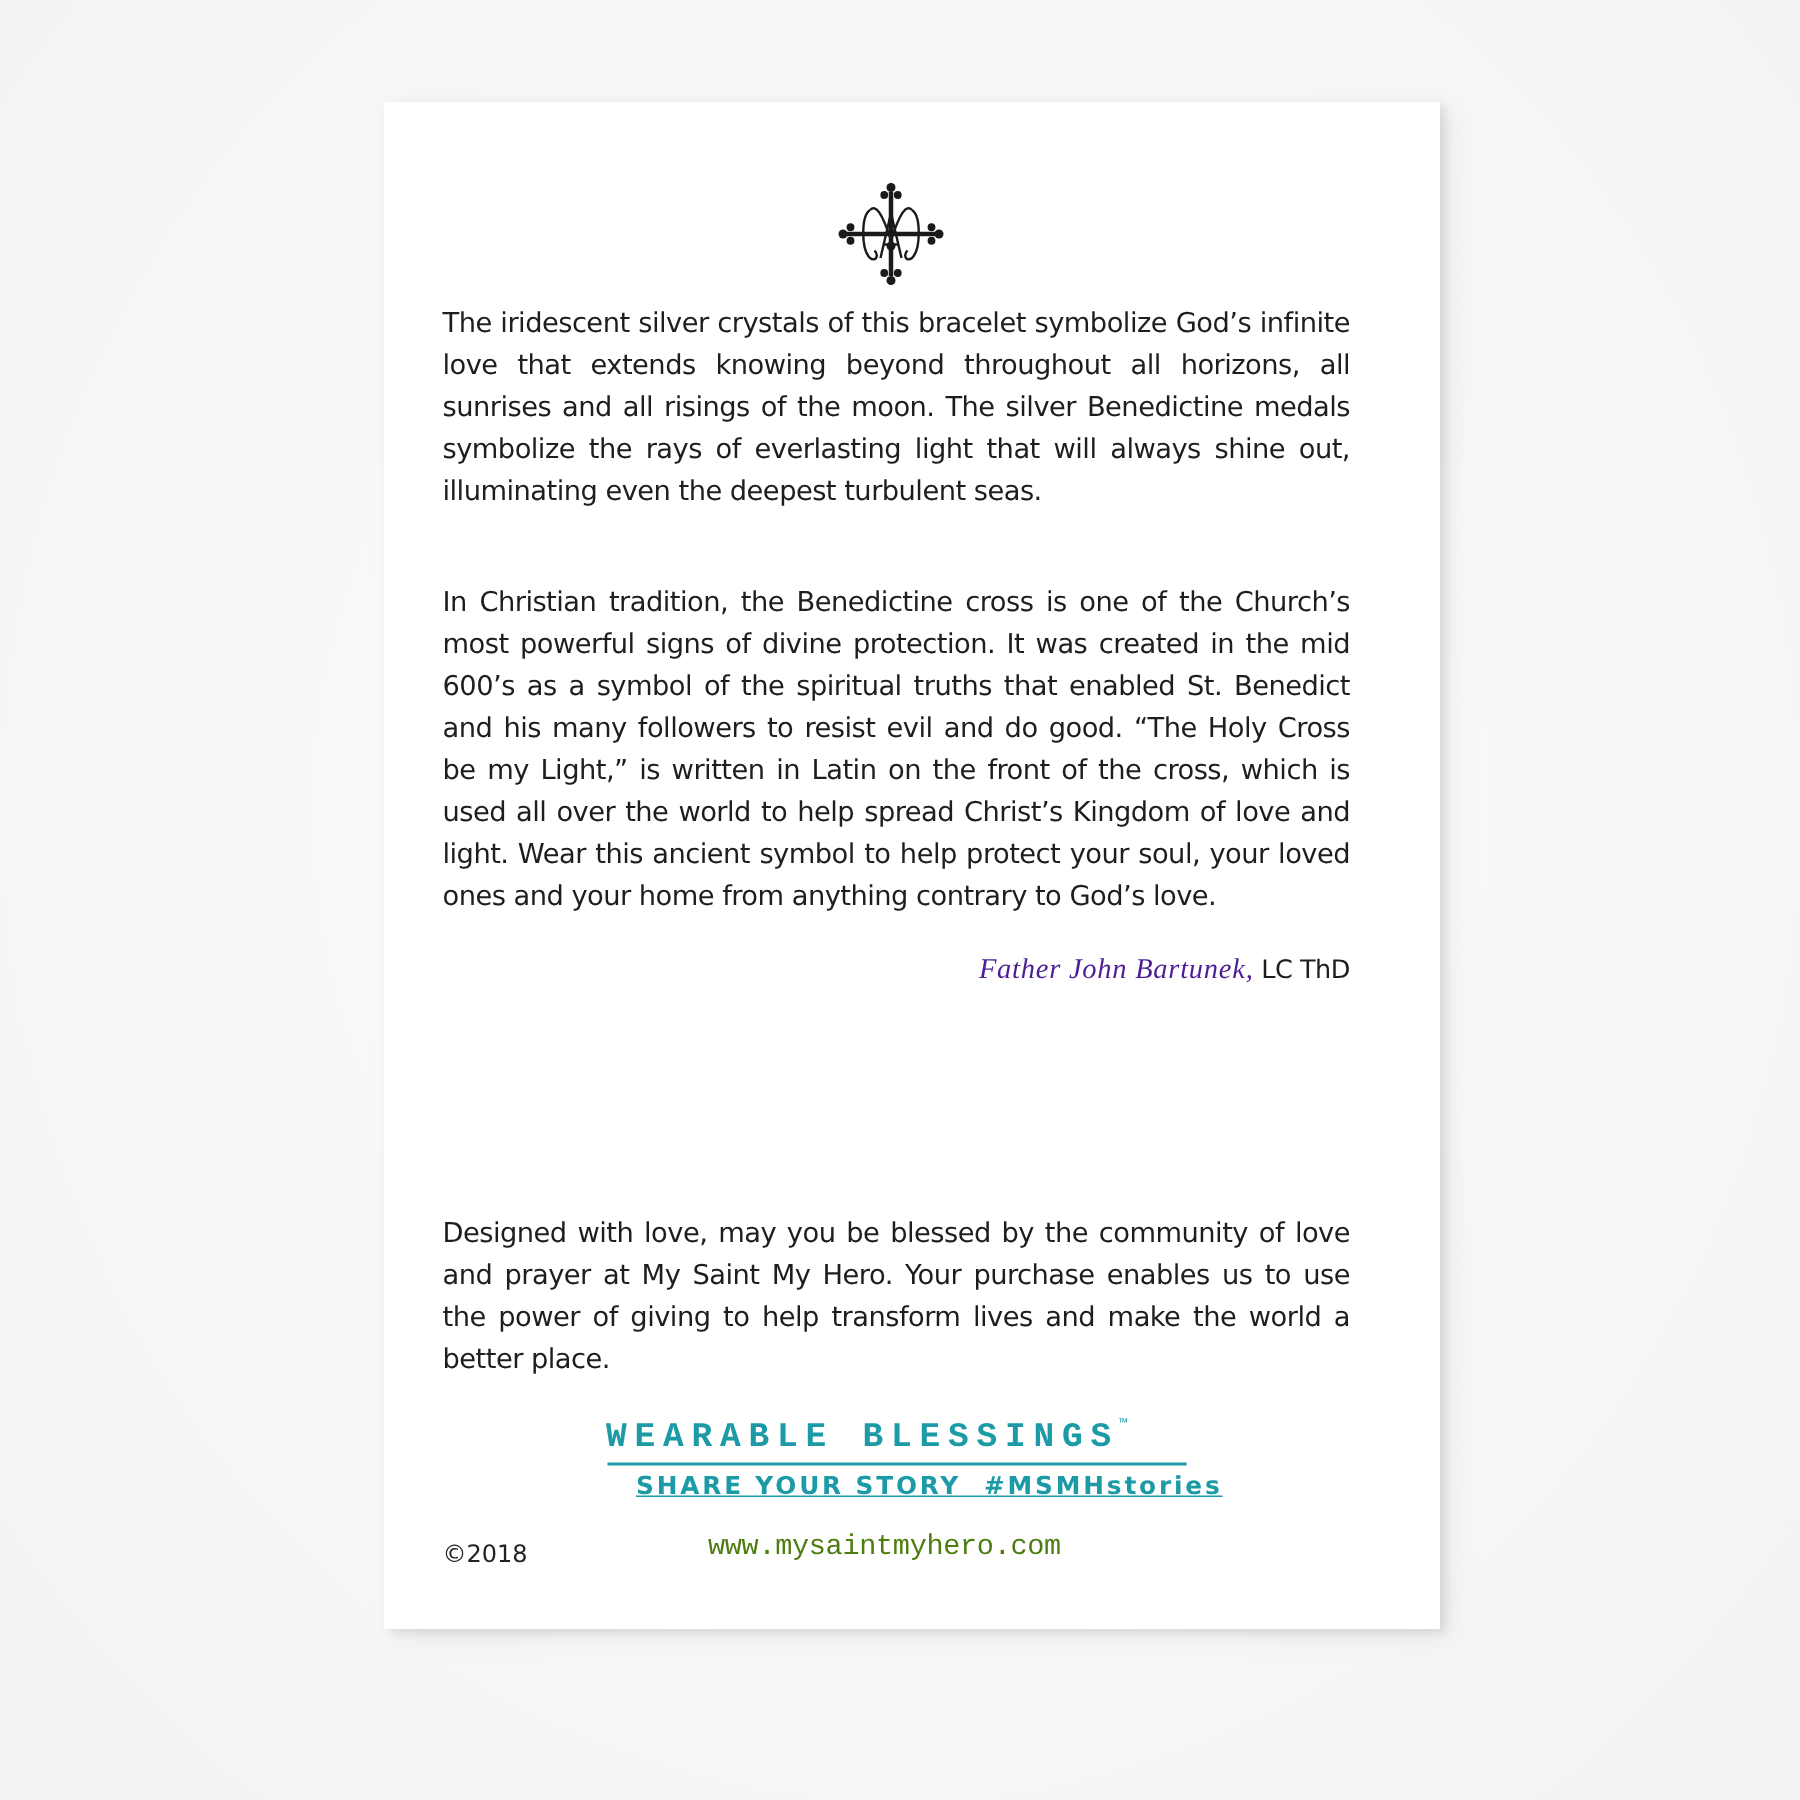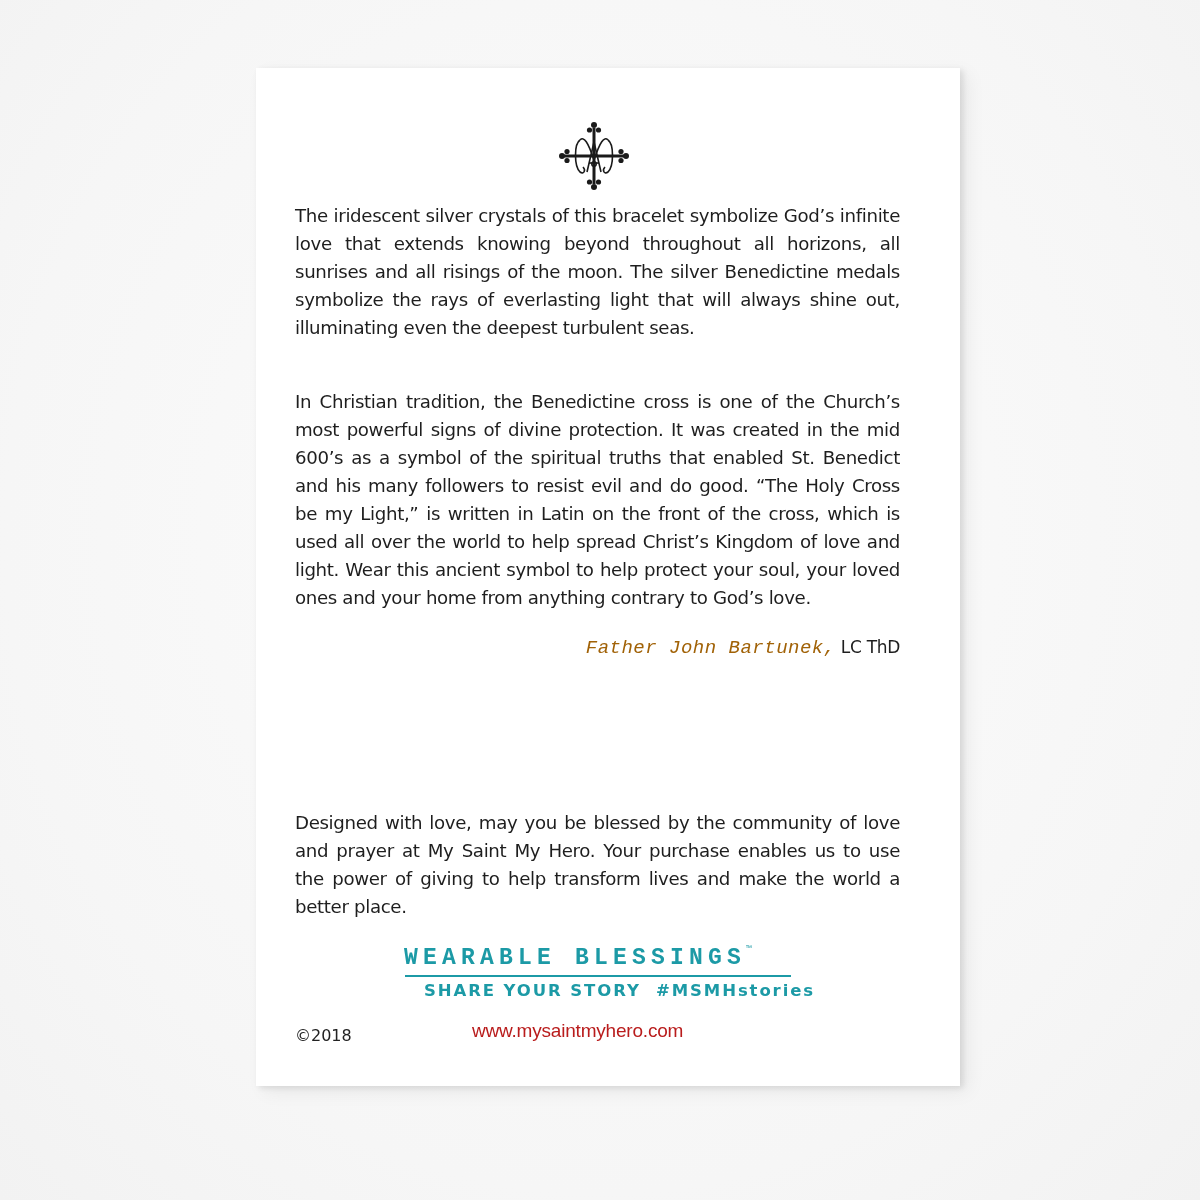--- a/index.html
+++ b/index.html
@@ -58,25 +58,25 @@
       text-align: right;
       color: #1e1e1e;
     }
     .sig-line {
       font-size: 17px;
       line-height: 26px;
       font-family: "DejaVu Sans", sans-serif;
       letter-spacing: -0.3px;
     }
     .sig-name {
-      font-family: Liberation Mono, monospace;
+      font-family: Liberation Serif, serif;
       font-style: italic;
       font-size: 19px;
       letter-spacing: 0.5px;
-      color: #a16207;
+      color: #4c1d95;
     }
     .sig-site {
       font-family: "DejaVu Sans", sans-serif;
       font-size: 17px;
       line-height: 24px;
       letter-spacing: -0.3px;
     }
     .brand {
       position: absolute;
       left: 404px;
@@ -120,23 +120,23 @@
       left: 295px;
       top: 1026px;
       font-family: "DejaVu Sans", sans-serif;
       font-size: 16px;
       color: #222;
     }
     .website {
       position: absolute;
       left: 472px;
       top: 1020px;
-      font-family: Liberation Sans, sans-serif;
+      font-family: Liberation Mono, monospace;
       font-size: 19px;
-      color: #b91c1c;
+      color: #4d7c0f;
       letter-spacing: -0.2px;
     }
   </style>
 </head>
 <body>
 
 <div class="backdrop"></div>
 
 <div class="card"></div>
 
@@ -183,18 +183,18 @@
   <div class="sig-line">
     <span class="sig-name">Father John Bartunek,</span><span> LC ThD</span>
   </div>
 </div>
 
 <div class="body-text p3">Designed with love, may you be blessed by the community of love and prayer at My Saint My Hero. Your purchase enables us to use the power of giving to help transform lives and make the world a better place.</div>
 
 <div class="brand">
   <div class="brand-title"><span>WEARABLE BLESSINGS</span><span class="tm">™</span></div>
   <div class="brand-rule"></div>
-  <div class="brand-sub" style="white-space: pre;">SHARE YOUR STORY  #MSMHstories</div>
+  <div class="brand-sub" style="white-space: pre; text-decoration: underline;">SHARE YOUR STORY  #MSMHstories</div>
 </div>
 
 <div class="copyright">©2018</div>
 
 <div class="website">www.mysaintmyhero.com</div>
 
 </body></html>

